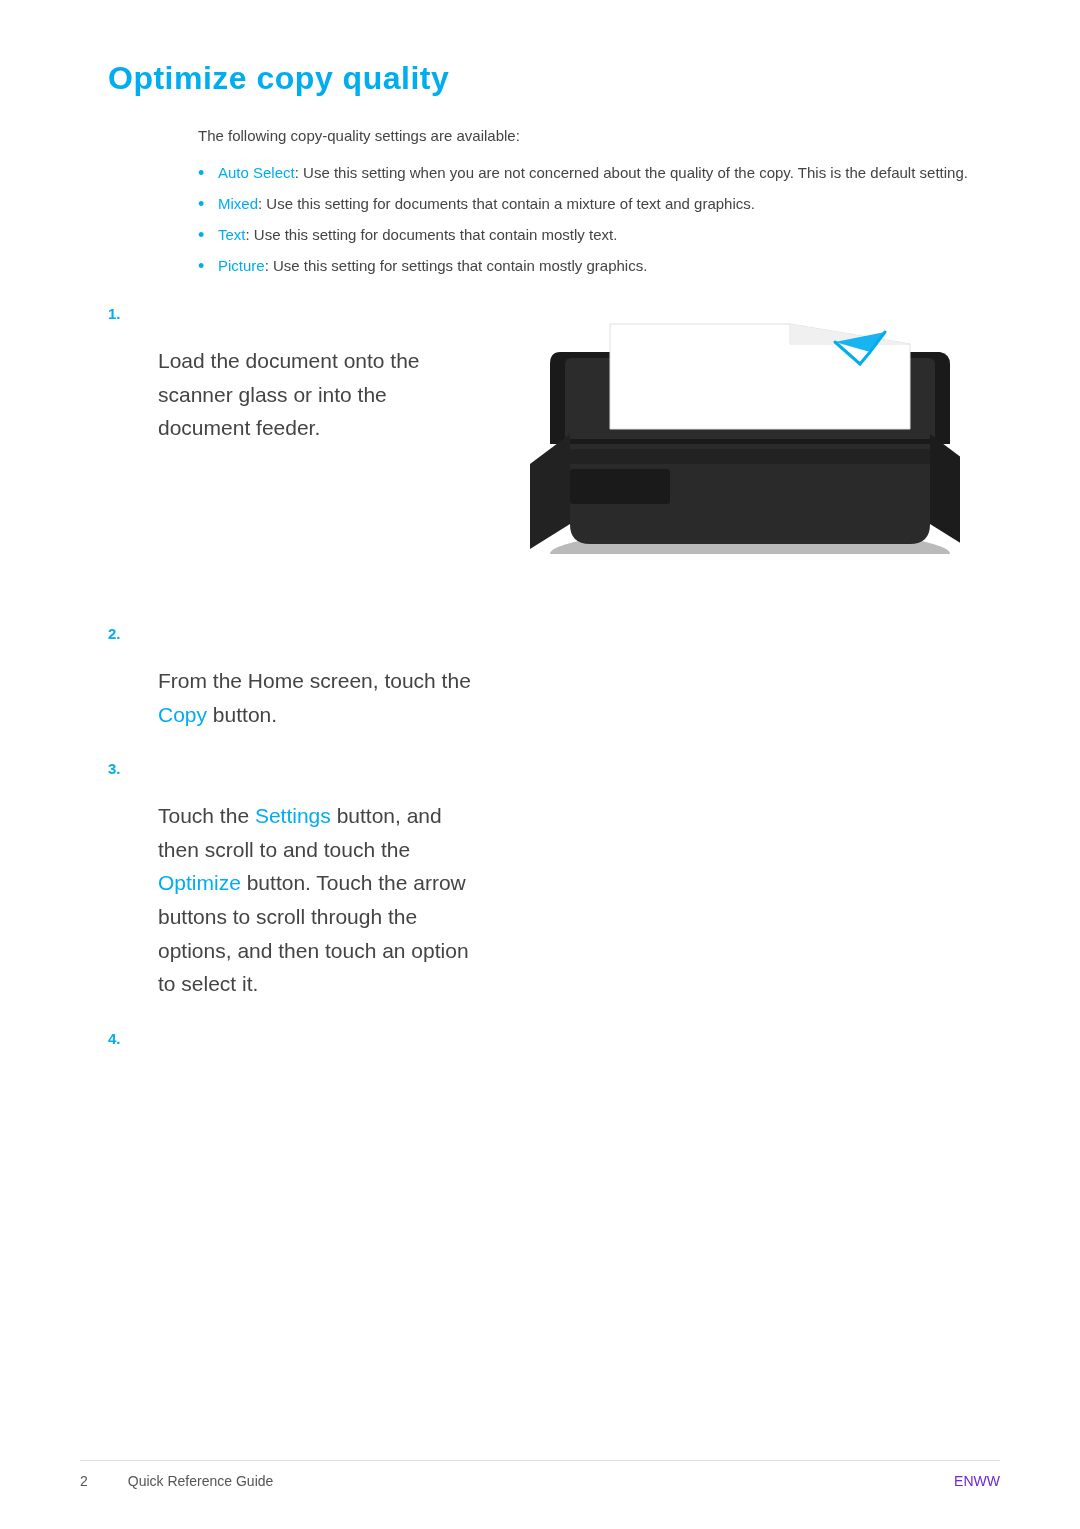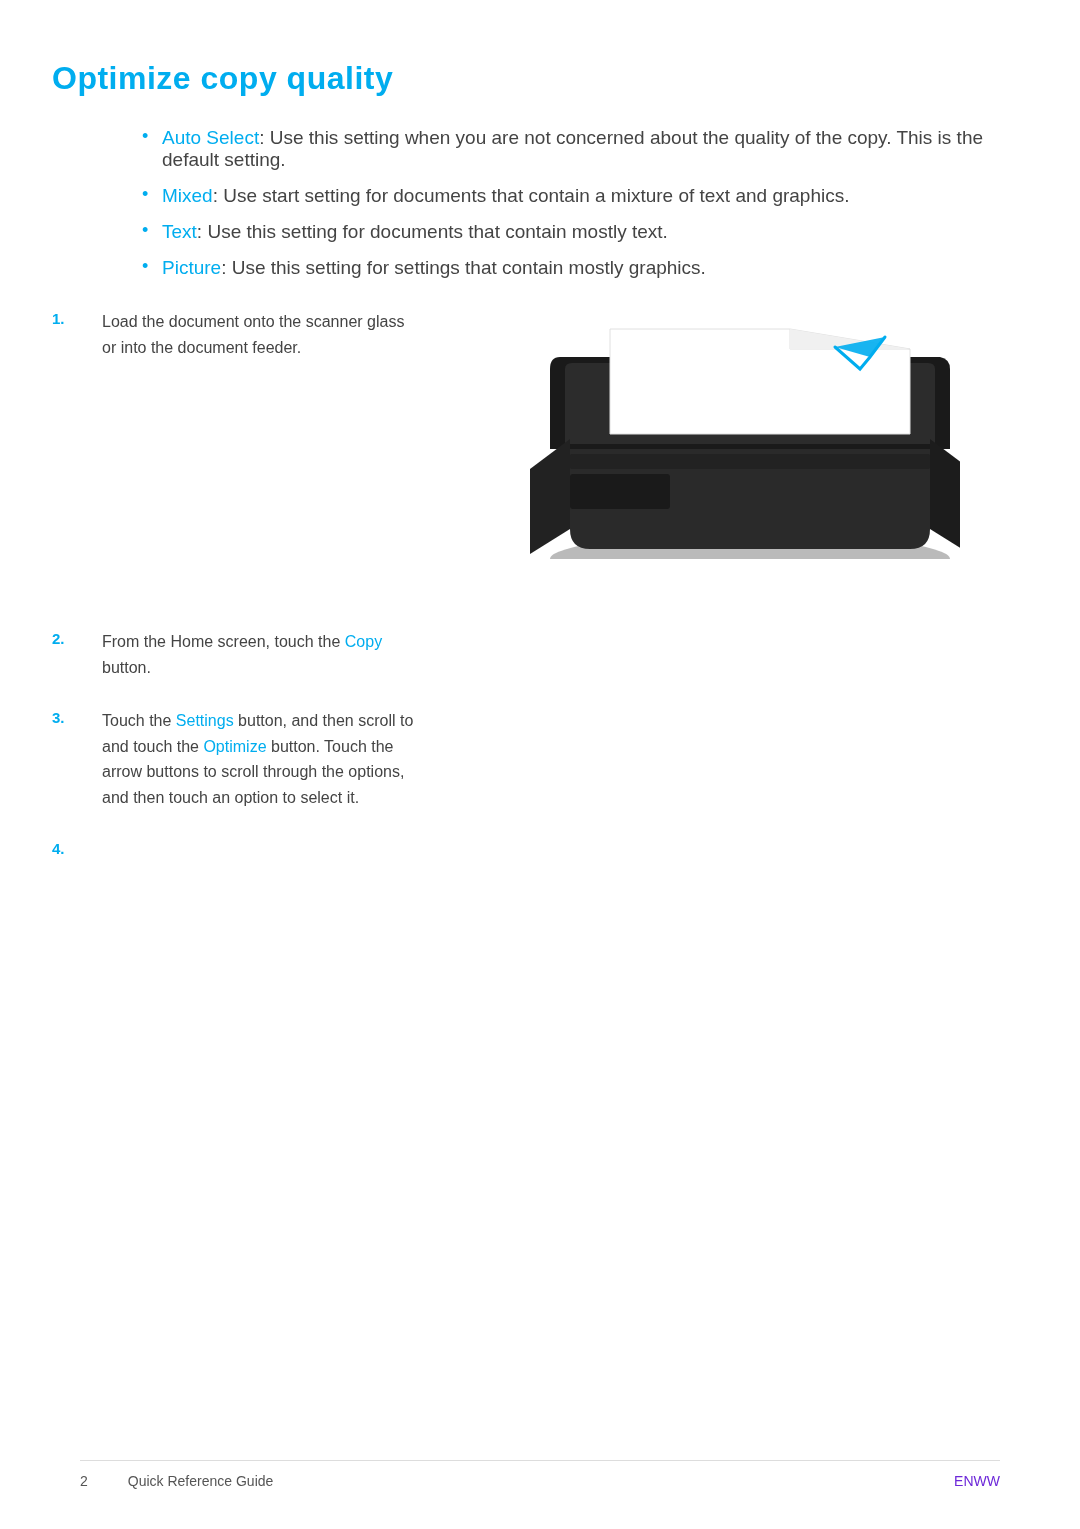--- a/index.html
+++ b/index.html
@@ -10,21 +10,21 @@
       font-size: 15px;
       color: #333333;
       width: 1080px;
       min-height: 1529px;
       position: relative;
     }
 
     .page {
       width: 1080px;
       min-height: 1529px;
-      padding: 60px 80px 60px 52px;
+      padding: 60px 80px 60px 108px;
       position: relative;
     }
 
     .page-title {
       font-size: 32px;
       font-weight: bold;
       color: #00adef;
       margin-bottom: 30px;
       letter-spacing: 0.5px;
     }
@@ -39,21 +39,21 @@
     .bullet-list {
       list-style: none;
       margin-left: 90px;
       margin-bottom: 30px;
     }
 
     .bullet-list li {
       position: relative;
       padding-left: 20px;
       margin-bottom: 14px;
-      font-size: 19px;
+      font-size: 15px;
       color: #444;
     }
 
     .bullet-list li::before {
       content: '•';
       position: absolute;
       left: 0;
       color: #00adef;
       font-size: 18px;
       line-height: 1;
@@ -75,24 +75,25 @@
 
     .step-number {
       font-size: 15px;
       font-weight: bold;
       color: #00adef;
       min-width: 50px;
       padding-top: 1px;
     }
 
     .step-content {
-      font-size: 16px;
+      font-size: 21px;
       color: #444;
       max-width: 320px;
       line-height: 1.6;
+      margin-top: 40px;
     }
 
     
     .printer-illustration {
       position: absolute;
       right: 20px;
       top: -60px;
       width: 480px;
       height: 320px;
     }
@@ -126,27 +127,28 @@
       color: #555;
     }
   </style>
 </head>
 <body>
 
 <div class="page">
 
   <h1 class="page-title">Optimize copy quality</h1>
 
+  <p class="intro-text">The following copy-quality settings are available:</p>
 
   <ul class="bullet-list">
     <li>
       <span class="link-term">Auto Select</span><span>: Use this setting when you are not concerned about the quality of the copy. This is the default setting.</span>
     </li>
     <li>
-      <span class="link-term">Mixed</span><span>: Use start setting for documents that contain a mixture of text and graphics.</span>
+      <span class="link-term">Mixed</span><span>: Use this setting for documents that contain a mixture of text and graphics.</span>
     </li>
     <li>
       <span class="link-term">Text</span><span>: Use this setting for documents that contain mostly text.</span>
     </li>
     <li>
       <span class="link-term">Picture</span><span>: Use this setting for settings that contain mostly graphics.</span>
     </li>
   </ul>
 
   <div class="steps-section">

